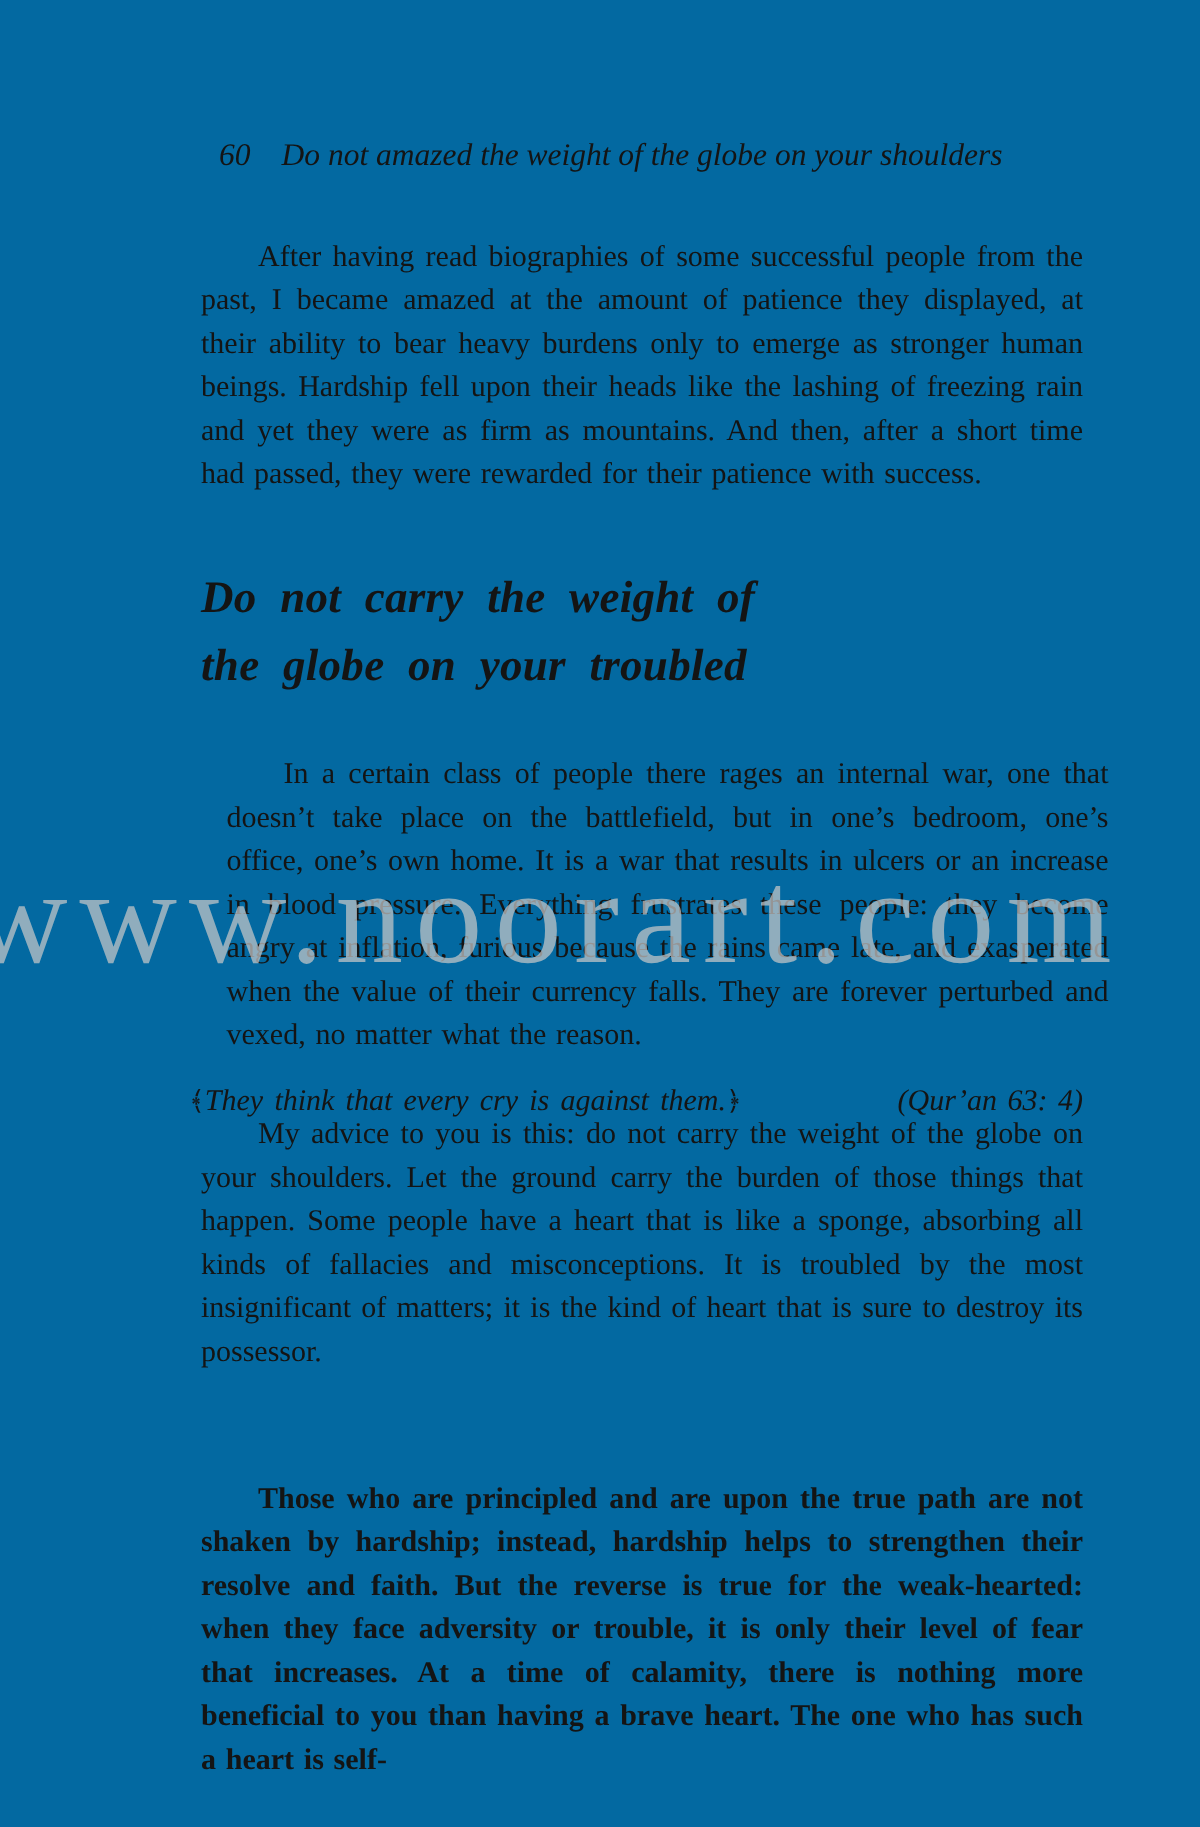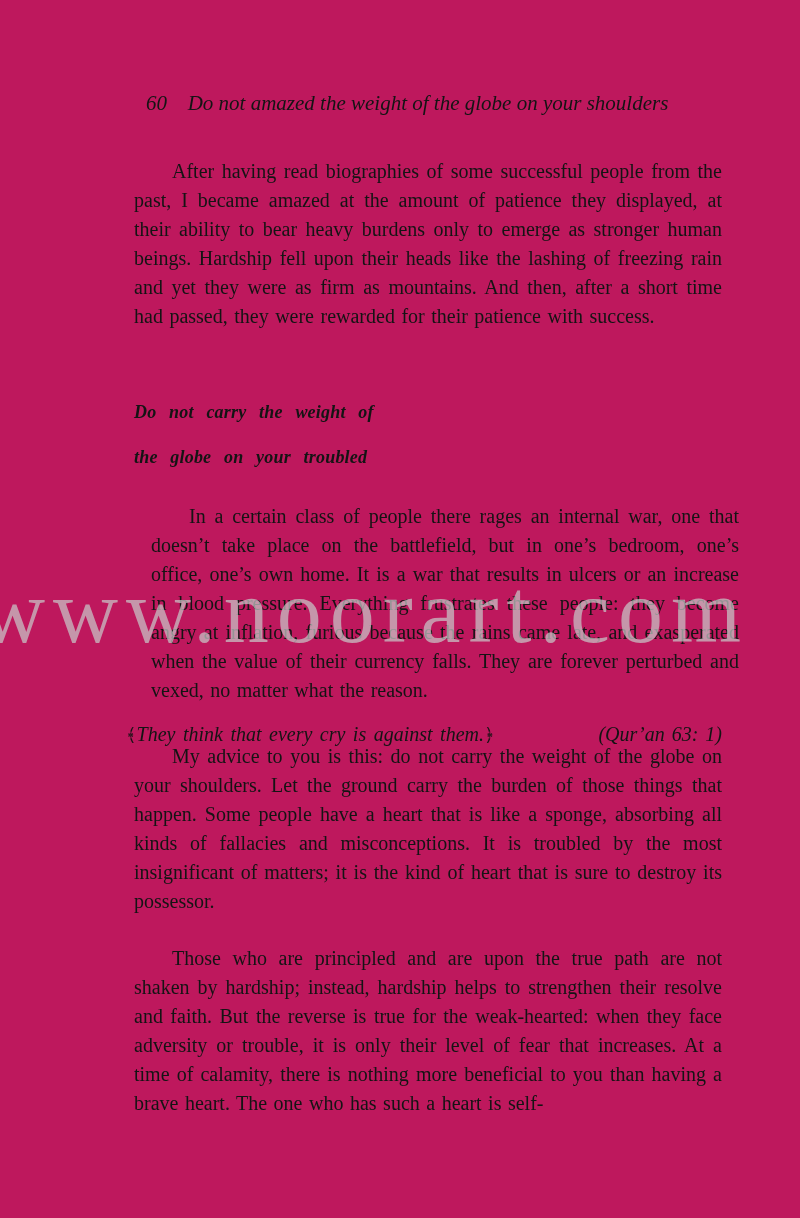--- a/index.html
+++ b/index.html
@@ -4,21 +4,21 @@
 <style>
   html, body {
     margin: 0;
     padding: 0;
     background: #ffffff;
   }
   .page {
     position: relative;
     width: 800px;
     height: 1218px;
-    background: #be185d;
+    background: #0369a1;
     overflow: hidden;
     font-family: "Liberation Serif", serif;
     color: #141414;
   }
   .abs-block {
     position: absolute;
     left: 134px;
     width: 588px;
   }
   
@@ -39,25 +39,25 @@
     margin: 0;
     font-size: 20px;
     line-height: 29px;
     text-align: justify;
     text-indent: 38px;
     word-spacing: 1.5px;
   }
   .par-1 { top: 157px; }
   .par-2 { top: 502px; margin-left: 17px; }
   .par-3 { top: 742px; }
-  .par-4 { top: 944px; }
+  .par-4 { top: 985px; font-weight: bold; }
   
   .section-heading {
-    top: 390px;
-    font-size: 18px;
+    top: 376px;
+    font-size: 30px;
     font-weight: bold;
     font-style: italic;
     line-height: 45px;
     word-spacing: 8px;
     letter-spacing: 0.2px;
   }
   
   .quote-line {
     top: 719px;
     display: flex;
@@ -108,21 +108,21 @@
 
   <div class="abs-block section-heading">
     <div>Do not carry the weight of</div>
     <div>the globe on your troubled</div>
   </div>
 
   <p class="abs-block body-par par-2">In a certain class of people there rages an internal war, one that doesn’t take place on the battlefield, but in one’s bedroom, one’s office, one’s own home. It is a war that results in ulcers or an increase in blood pressure. Everything frustrates these people: they become angry at inflation, furious because the rains came late, and exasperated when the value of their currency falls. They are forever perturbed and vexed, no matter what the reason.</p>
 
   <div class="abs-block quote-line">
     <span class="quote-body"><span class="ornate-bracket">﴾</span><span>They think that every cry is against them.</span><span class="ornate-bracket">﴿</span></span>
-    <span class="quote-citation">(Qur’an 63: 1)</span>
+    <span class="quote-citation">(Qur’an 63: 4)</span>
   </div>
 
   <p class="abs-block body-par par-3">My advice to you is this: do not carry the weight of the globe on your shoulders. Let the ground carry the burden of those things that happen. Some people have a heart that is like a sponge, absorbing all kinds of fallacies and misconceptions. It is troubled by the most insignificant of matters; it is the kind of heart that is sure to destroy its possessor.</p>
 
   <p class="abs-block body-par par-4">Those who are principled and are upon the true path are not shaken by hardship; instead, hardship helps to strengthen their resolve and faith. But the reverse is true for the weak-hearted: when they face adversity or trouble, it is only their level of fear that increases. At a time of calamity, there is nothing more beneficial to you than having a brave heart. The one who has such a heart is self-</p>
 
   <div class="watermark">www.noorart.com</div>
 
 </div>
 

